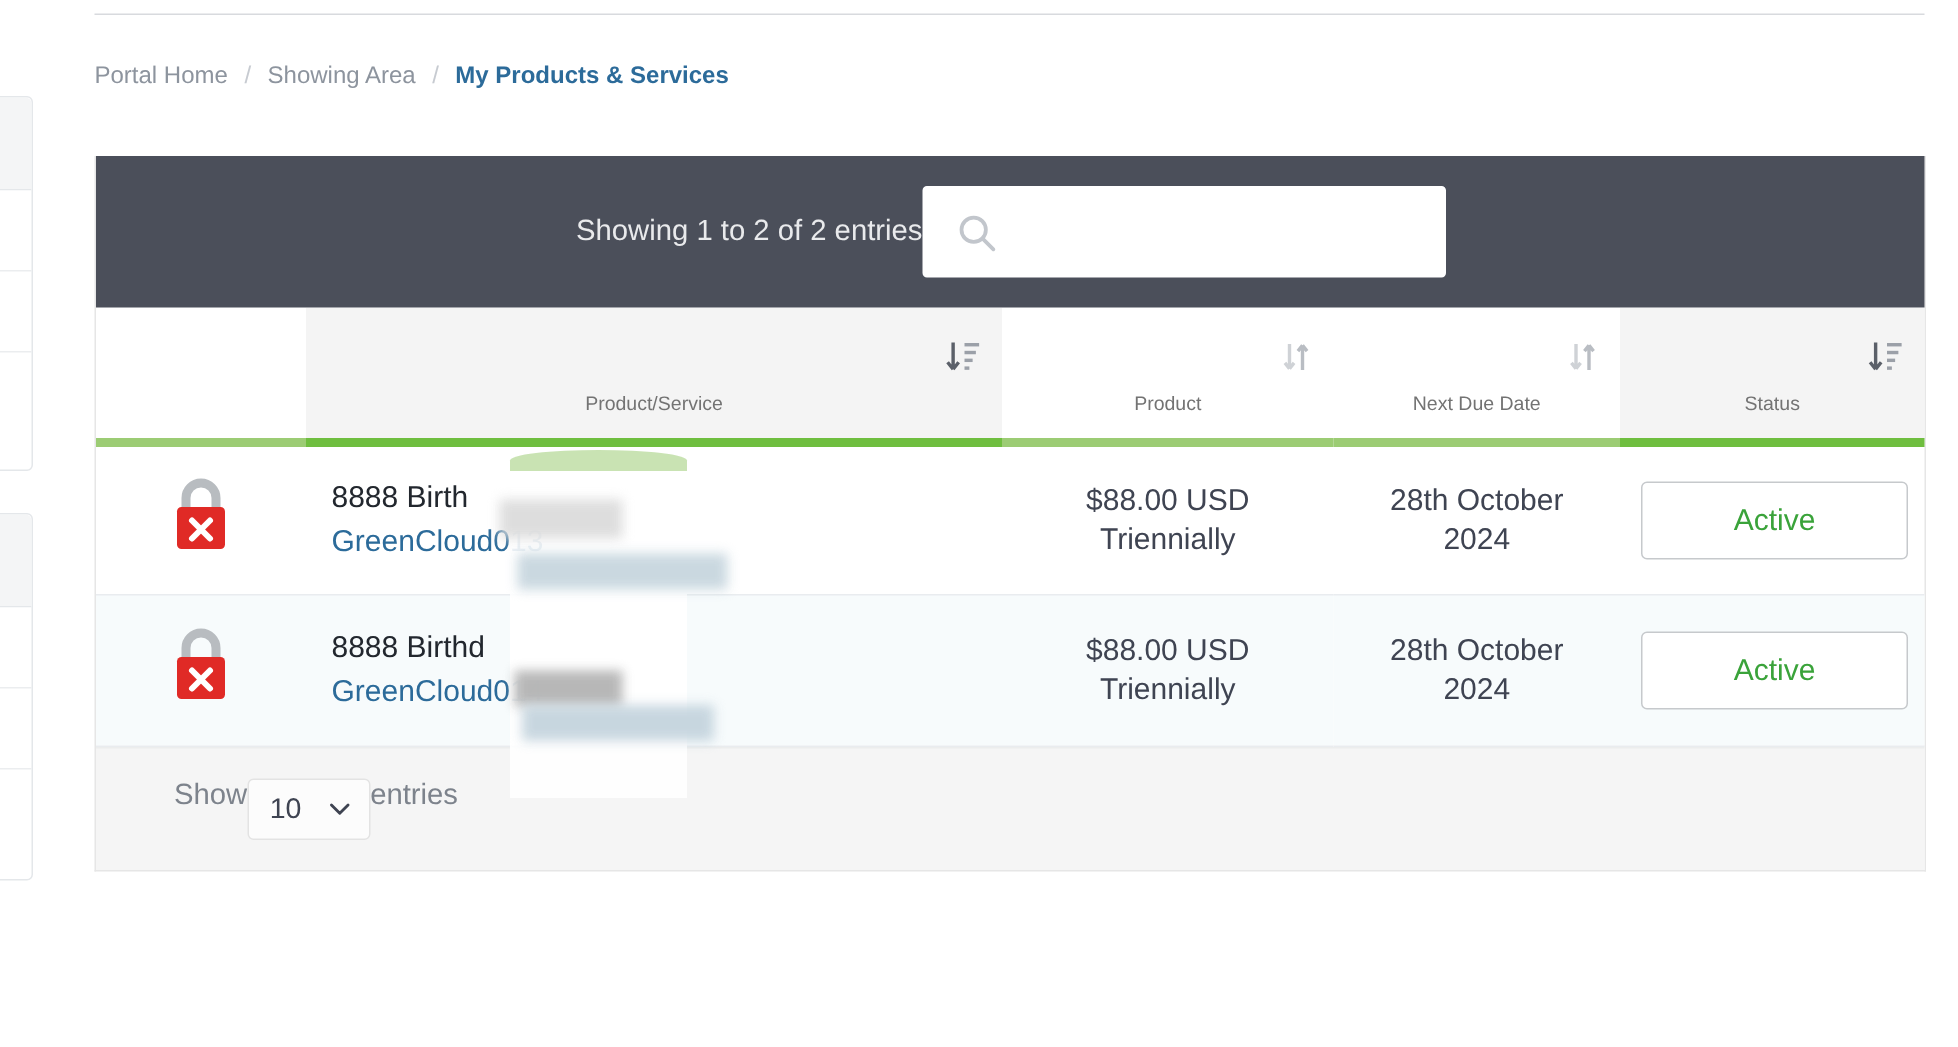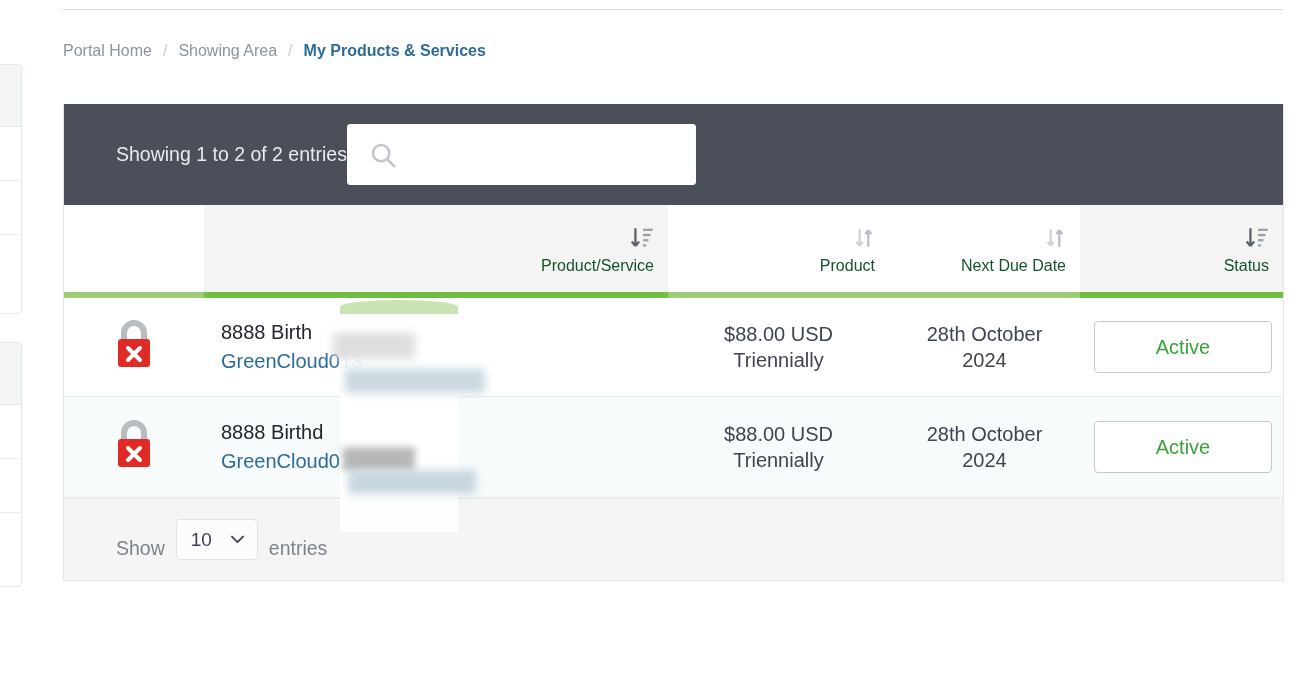--- a/index.html
+++ b/index.html
@@ -67,21 +67,21 @@
     border: 1px solid #e6e6e6;
     border-top: none;
   }
 
   
   .panel-head {
     height: 101px;
     background: #4b4f5a;
     display: flex;
     align-items: center;
-    justify-content: flex-start;
+    justify-content: center;
     padding: 0 51px 0 52px;
   }
   .showing-text {
     color: #e9eaec;
     font-size: 19.5px;
     white-space: nowrap;
   }
   .search-wrap {
     position: relative;
     width: 349px; height: 61px;
@@ -106,24 +106,24 @@
   }
 
   
   table.dt { width: 100%; border-collapse: collapse; table-layout: fixed; }
 
   thead th {
     position: relative;
     vertical-align: bottom;
     padding: 20px 14px 16px 14px;
     height: 90px;
-    font-size: 16px;
+    font-size: 13px;
     font-weight: normal;
-    color: #14532d;
-    text-align: right;
+    color: #737373;
+    text-align: center;
     background: #ffffff;
     border-bottom: 6px solid #9ccc74;
   }
   thead th.shaded { background: #f4f4f4; border-bottom-color: #6fbe3f; }
   thead th .th-label { display: block; line-height: 1.18; }
 
   .sort-icon {
     position: absolute;
     right: 12px;
     top: 20px;
@@ -184,21 +184,21 @@
   .panel-foot {
     height: 82px;
     background: #f5f5f5;
     display: flex;
     align-items: center;
     justify-content: space-between;
     padding: 0 53px 0 52px;
     border-top: 1px solid #eceded;
   }
   .length-wrap {
-    display: flex; align-items: flex-end; gap: 11px;
+    display: flex; align-items: flex-start; 
     color: #7d838c; font-size: 19.5px;
   }
   .length-select {
     appearance: none; -webkit-appearance: none;
     background: #fcfcfc;
     border: 1px solid #e3e3e3;
     border-radius: 4px;
     color: #3f4452;
     font-size: 19px;
     font-family: "Liberation Sans", sans-serif;

